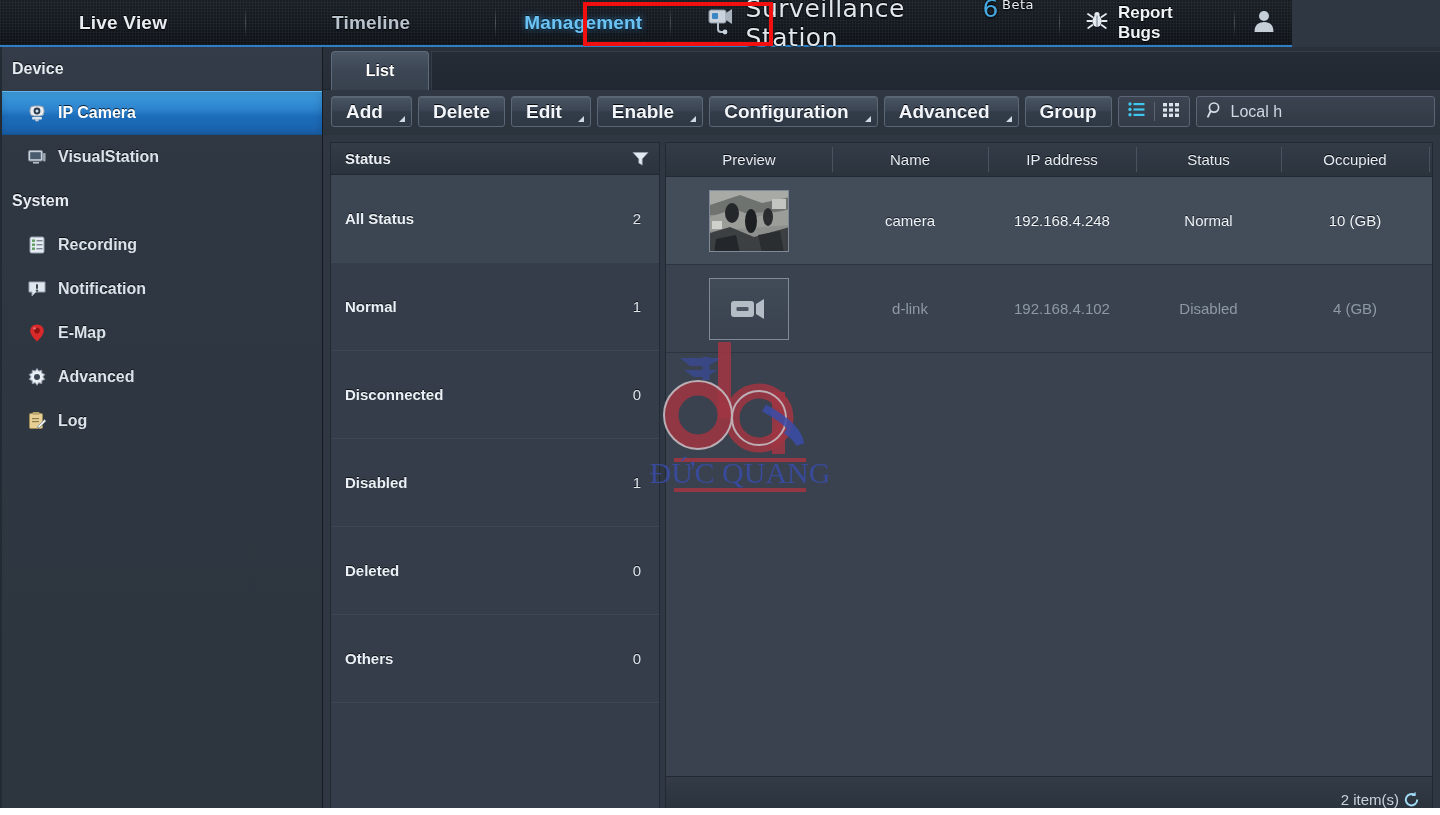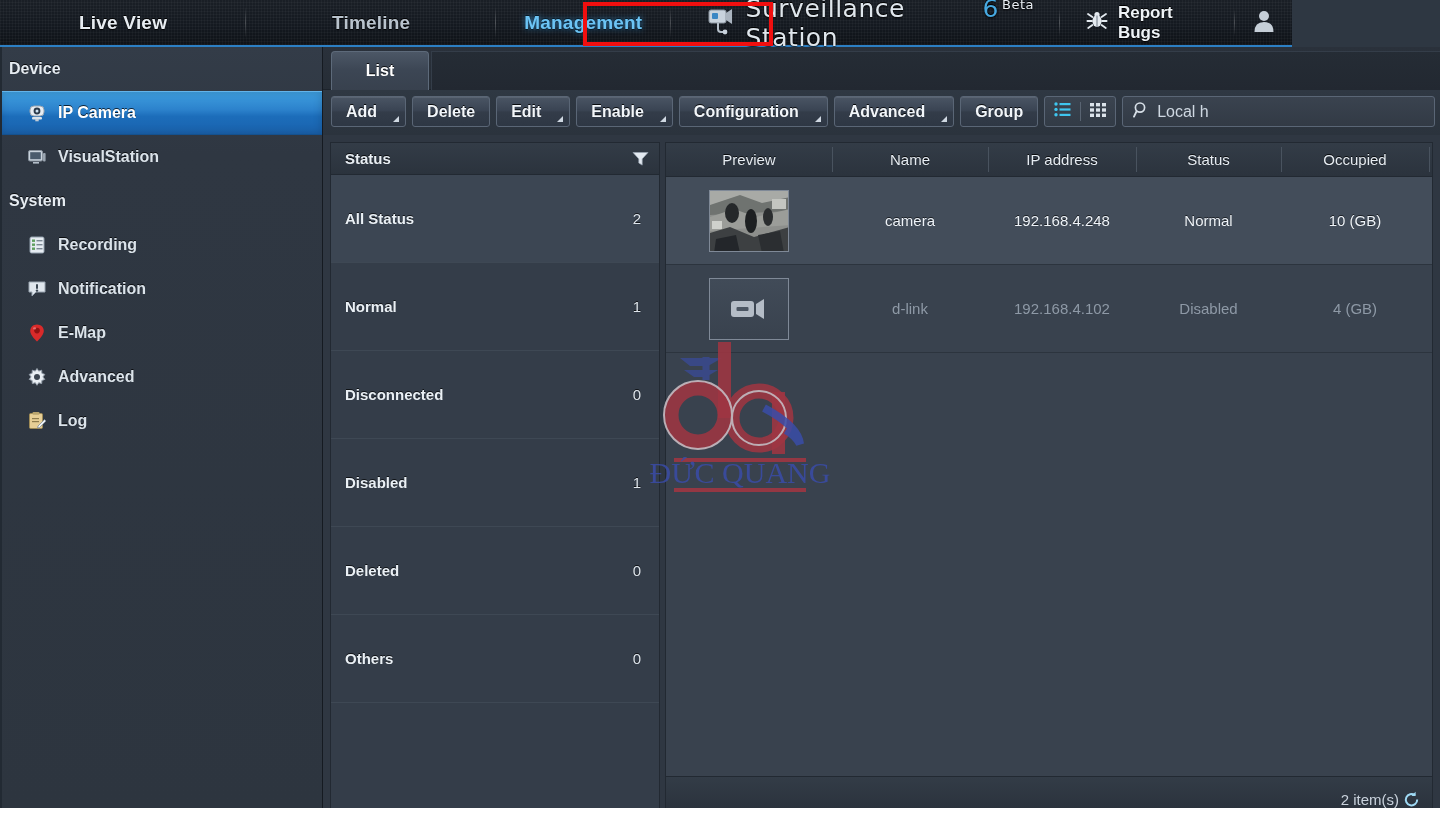--- a/index.html
+++ b/index.html
@@ -72,24 +72,23 @@
   }
   .user-btn { display: flex; align-items: center; justify-content: center; width: 62px; cursor: pointer; }
 
   
   .sidebar {
     position: absolute; left: 0; top: 47px; width: 323px; height: 761px;
     background: linear-gradient(180deg, #333c48 0%, #2f3742 14%, #2d353f 100%);
     border-right: 1px solid #151a21;
   }
   .side-group {
-    height: 44px; display: flex; align-items: center; padding-left: 1px;
+    height: 44px; display: flex; align-items: center; padding-left: 12px;
     font-size: 16px; font-weight: bold; color: #e6ecf2;
     text-shadow: 0 -1px 0 rgba(0,0,0,.8);
-    margin-left: 8px;
   }
   .side-item {
     height: 44px; display: flex; align-items: center; gap: 10px; padding-left: 26px;
     font-size: 16px; font-weight: bold; color: #dbe3ea;
     text-shadow: 0 -1px 0 rgba(0,0,0,.75); cursor: pointer;
   }
   .side-item.active {
     background: linear-gradient(180deg, #3f9fe0 0%, #2c82cc 42%, #1c6dba 58%, #1a62ad 100%);
     border-top: 1px solid #63b4ea; border-bottom: 1px solid #14518f;
     color: #ffffff;
@@ -127,21 +126,21 @@
     position: relative; height: 45px; padding: 6px 5px 0 8px;
     display: flex; align-items: flex-start; gap: 6px;
     background: linear-gradient(180deg, #2f3843 0%, #2b333d 100%);
   }
   .tbtn {
     height: 31px; min-width: 58px; padding: 0 14px; position: relative;
     background: linear-gradient(180deg, #4a5564 0%, #3a4453 46%, #333c49 52%, #2e3744 100%);
     border: 1px solid #59footer; border: 1px solid #5a6676;
     border-radius: 3px;
     display: flex; align-items: center; justify-content: center;
-    font-size: 16px; font-weight: bold; color: #f2f6fa;
+    font-size: 19px; font-weight: bold; color: #f2f6fa;
     text-shadow: 0 -1px 0 rgba(0,0,0,.85);
     cursor: pointer; white-space: nowrap;
     box-shadow: inset 0 1px 0 rgba(255,255,255,.09);
   }
   .tbtn .arrow {
     position: absolute; right: 6px; bottom: 4px;
     width: 0; height: 0; border-left: 6px solid transparent;
     border-bottom: 6px solid #cfd8e2;
   }
   .tbtn.has-arrow { padding-right: 28px; }

